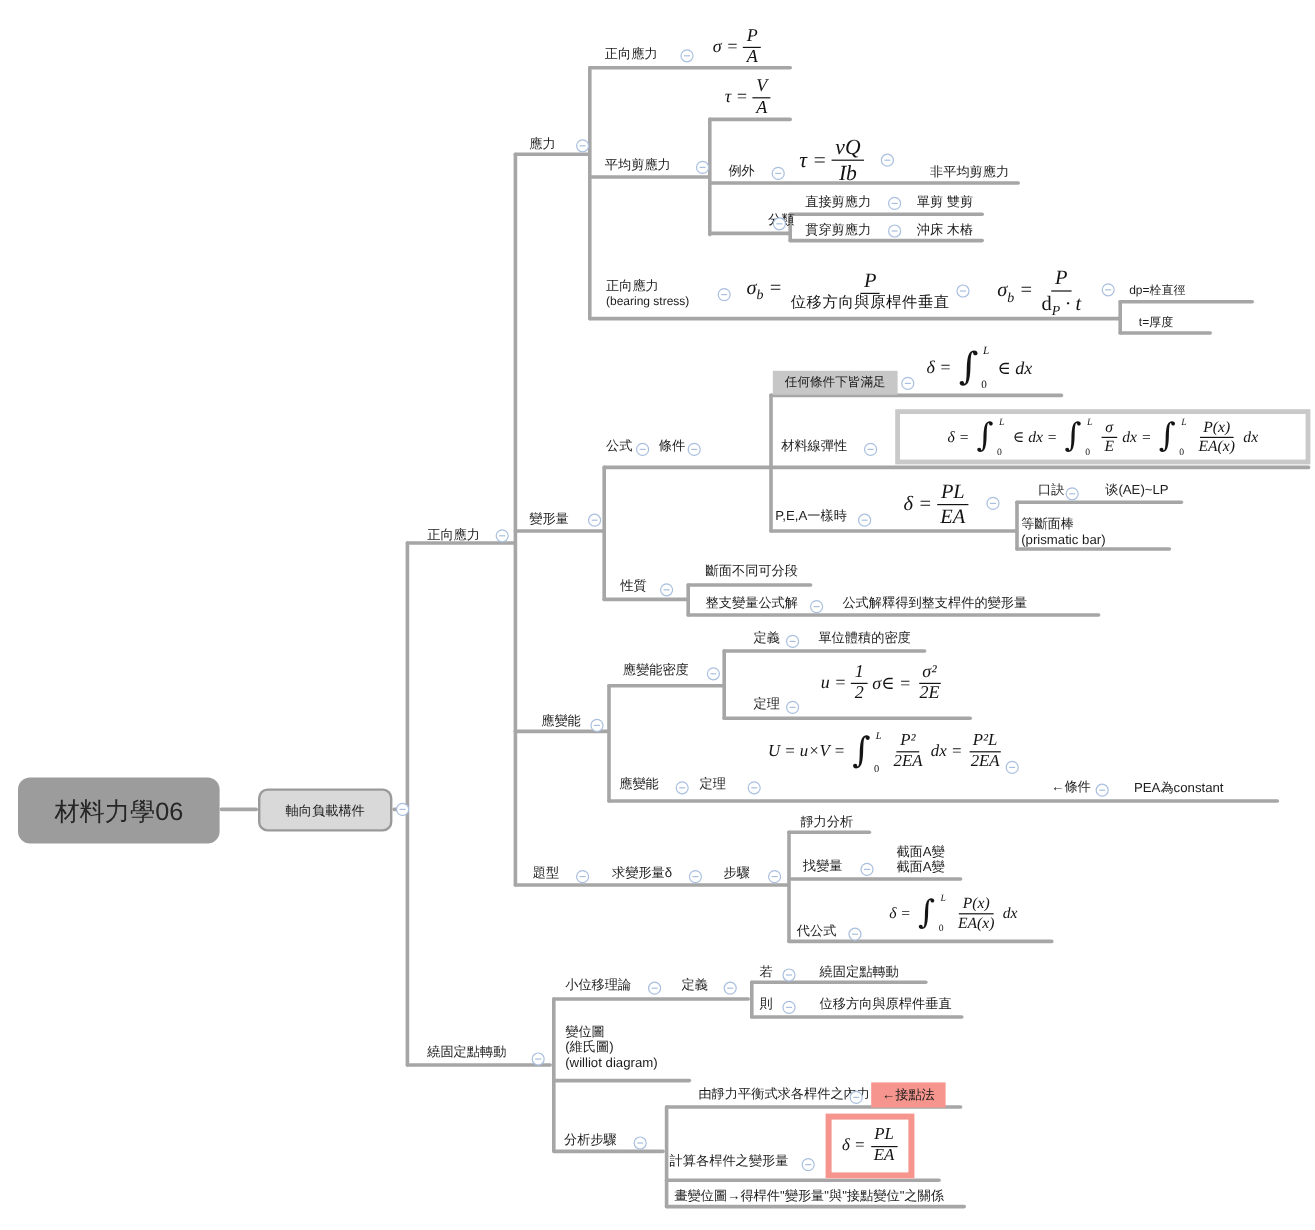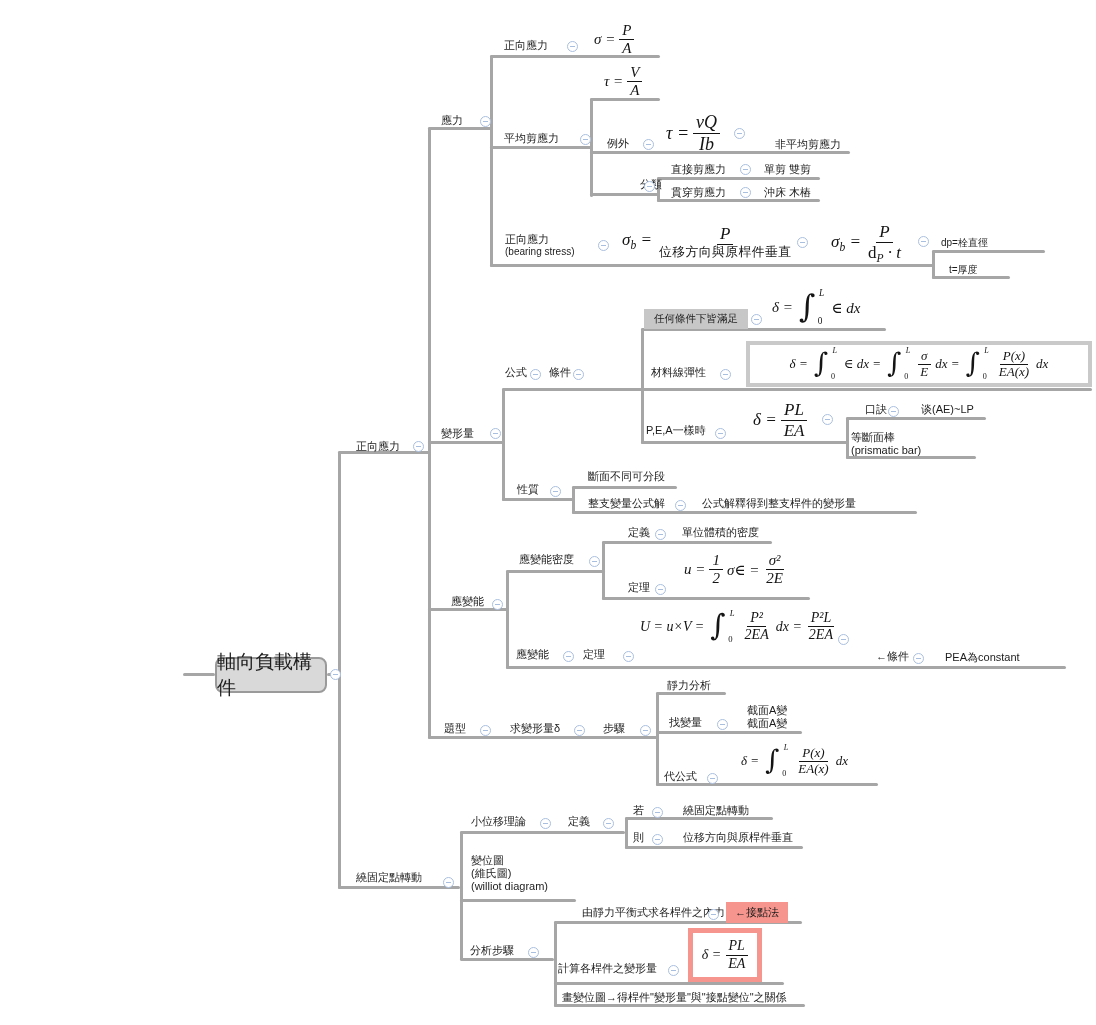--- a/index.html
+++ b/index.html
@@ -24,21 +24,21 @@
   sub{font-size:0.68em}
   .ig{position:relative;display:inline-block;font-style:normal;margin:0 12px 0 2px}
   .ig .s{font-size:2.1em;line-height:0.8;font-family:"DejaVu Serif",serif}
   .ig .u{position:absolute;top:-6px;right:-9px;font-size:0.62em;font-style:italic}
   .ig .d0{position:absolute;bottom:-5px;right:-7px;font-size:0.62em}
   .box-root{position:absolute;left:15px;top:648px;width:168px;height:55px;background:#9c9c9c;
             border-radius:10px;display:flex;align-items:center;justify-content:center;
             font-size:21px;color:#262626;z-index:2}
   .box-topic{position:absolute;left:215px;top:657px;width:112px;height:36px;background:#d9d9d9;
              border:2px solid #9a9a9a;border-radius:8px;box-sizing:border-box;display:flex;
-             align-items:center;justify-content:center;font-size:19px;z-index:2}
+             align-items:center;justify-content:center;font-size:11px;z-index:2}
   .hl-gray{position:absolute;left:644px;top:309px;width:104px;height:20px;background:#c7c7c7;
            display:flex;align-items:center;justify-content:center;font-size:10.5px;z-index:2}
   .box-grayborder{position:absolute;left:746px;top:341px;width:346px;height:46px;background:#fff;
                   border:4px solid #c9c9c9;box-sizing:border-box;display:flex;align-items:center;
                   justify-content:center;z-index:2}
   .hl-red{position:absolute;left:726px;top:902px;width:62px;height:21px;background:#f6958d;
           display:flex;align-items:center;justify-content:center;font-size:11px;z-index:2}
   .box-redborder{position:absolute;left:688px;top:928px;width:74px;height:54px;background:#fff;
                  border:5px solid #f6958d;box-sizing:border-box;display:flex;align-items:center;
                  justify-content:center;z-index:2}
@@ -101,20 +101,21 @@
   <i class="v" style="left:625px;top:817px;height:32px"></i>
   <i class="h" style="left:625px;top:817px;width:148px"></i>
   <i class="h" style="left:625px;top:846px;width:178px"></i>
   <i class="h" style="left:460px;top:899px;width:116px"></i>
   <i class="h" style="left:460px;top:958px;width:94px"></i>
   <i class="v" style="left:554px;top:921px;height:86px"></i>
   <i class="h" style="left:554px;top:921px;width:248px"></i>
   <i class="h" style="left:554px;top:982px;width:230px"></i>
   <i class="h" style="left:554px;top:1004px;width:251px"></i>
 
+  <div class="box-root">材料力學06</div>
   <div class="box-topic">軸向負載構件</div>
 
   <span class="lbl" style="left:441px;top:114px">應力</span>
   <span class="lbl" style="left:504px;top:39px">正向應力</span>
   <span class="lbl" style="left:504px;top:132px">平均剪應力</span>
   <span class="lbl" style="left:607px;top:137px">例外</span>
   <span class="lbl" style="left:775px;top:138px">非平均剪應力</span>
   <span class="lbl" style="left:640px;top:178px">分類</span>
   <span class="lbl" style="left:671px;top:163px">直接剪應力</span>
   <span class="lbl" style="left:764px;top:163px">單剪 雙剪</span>

